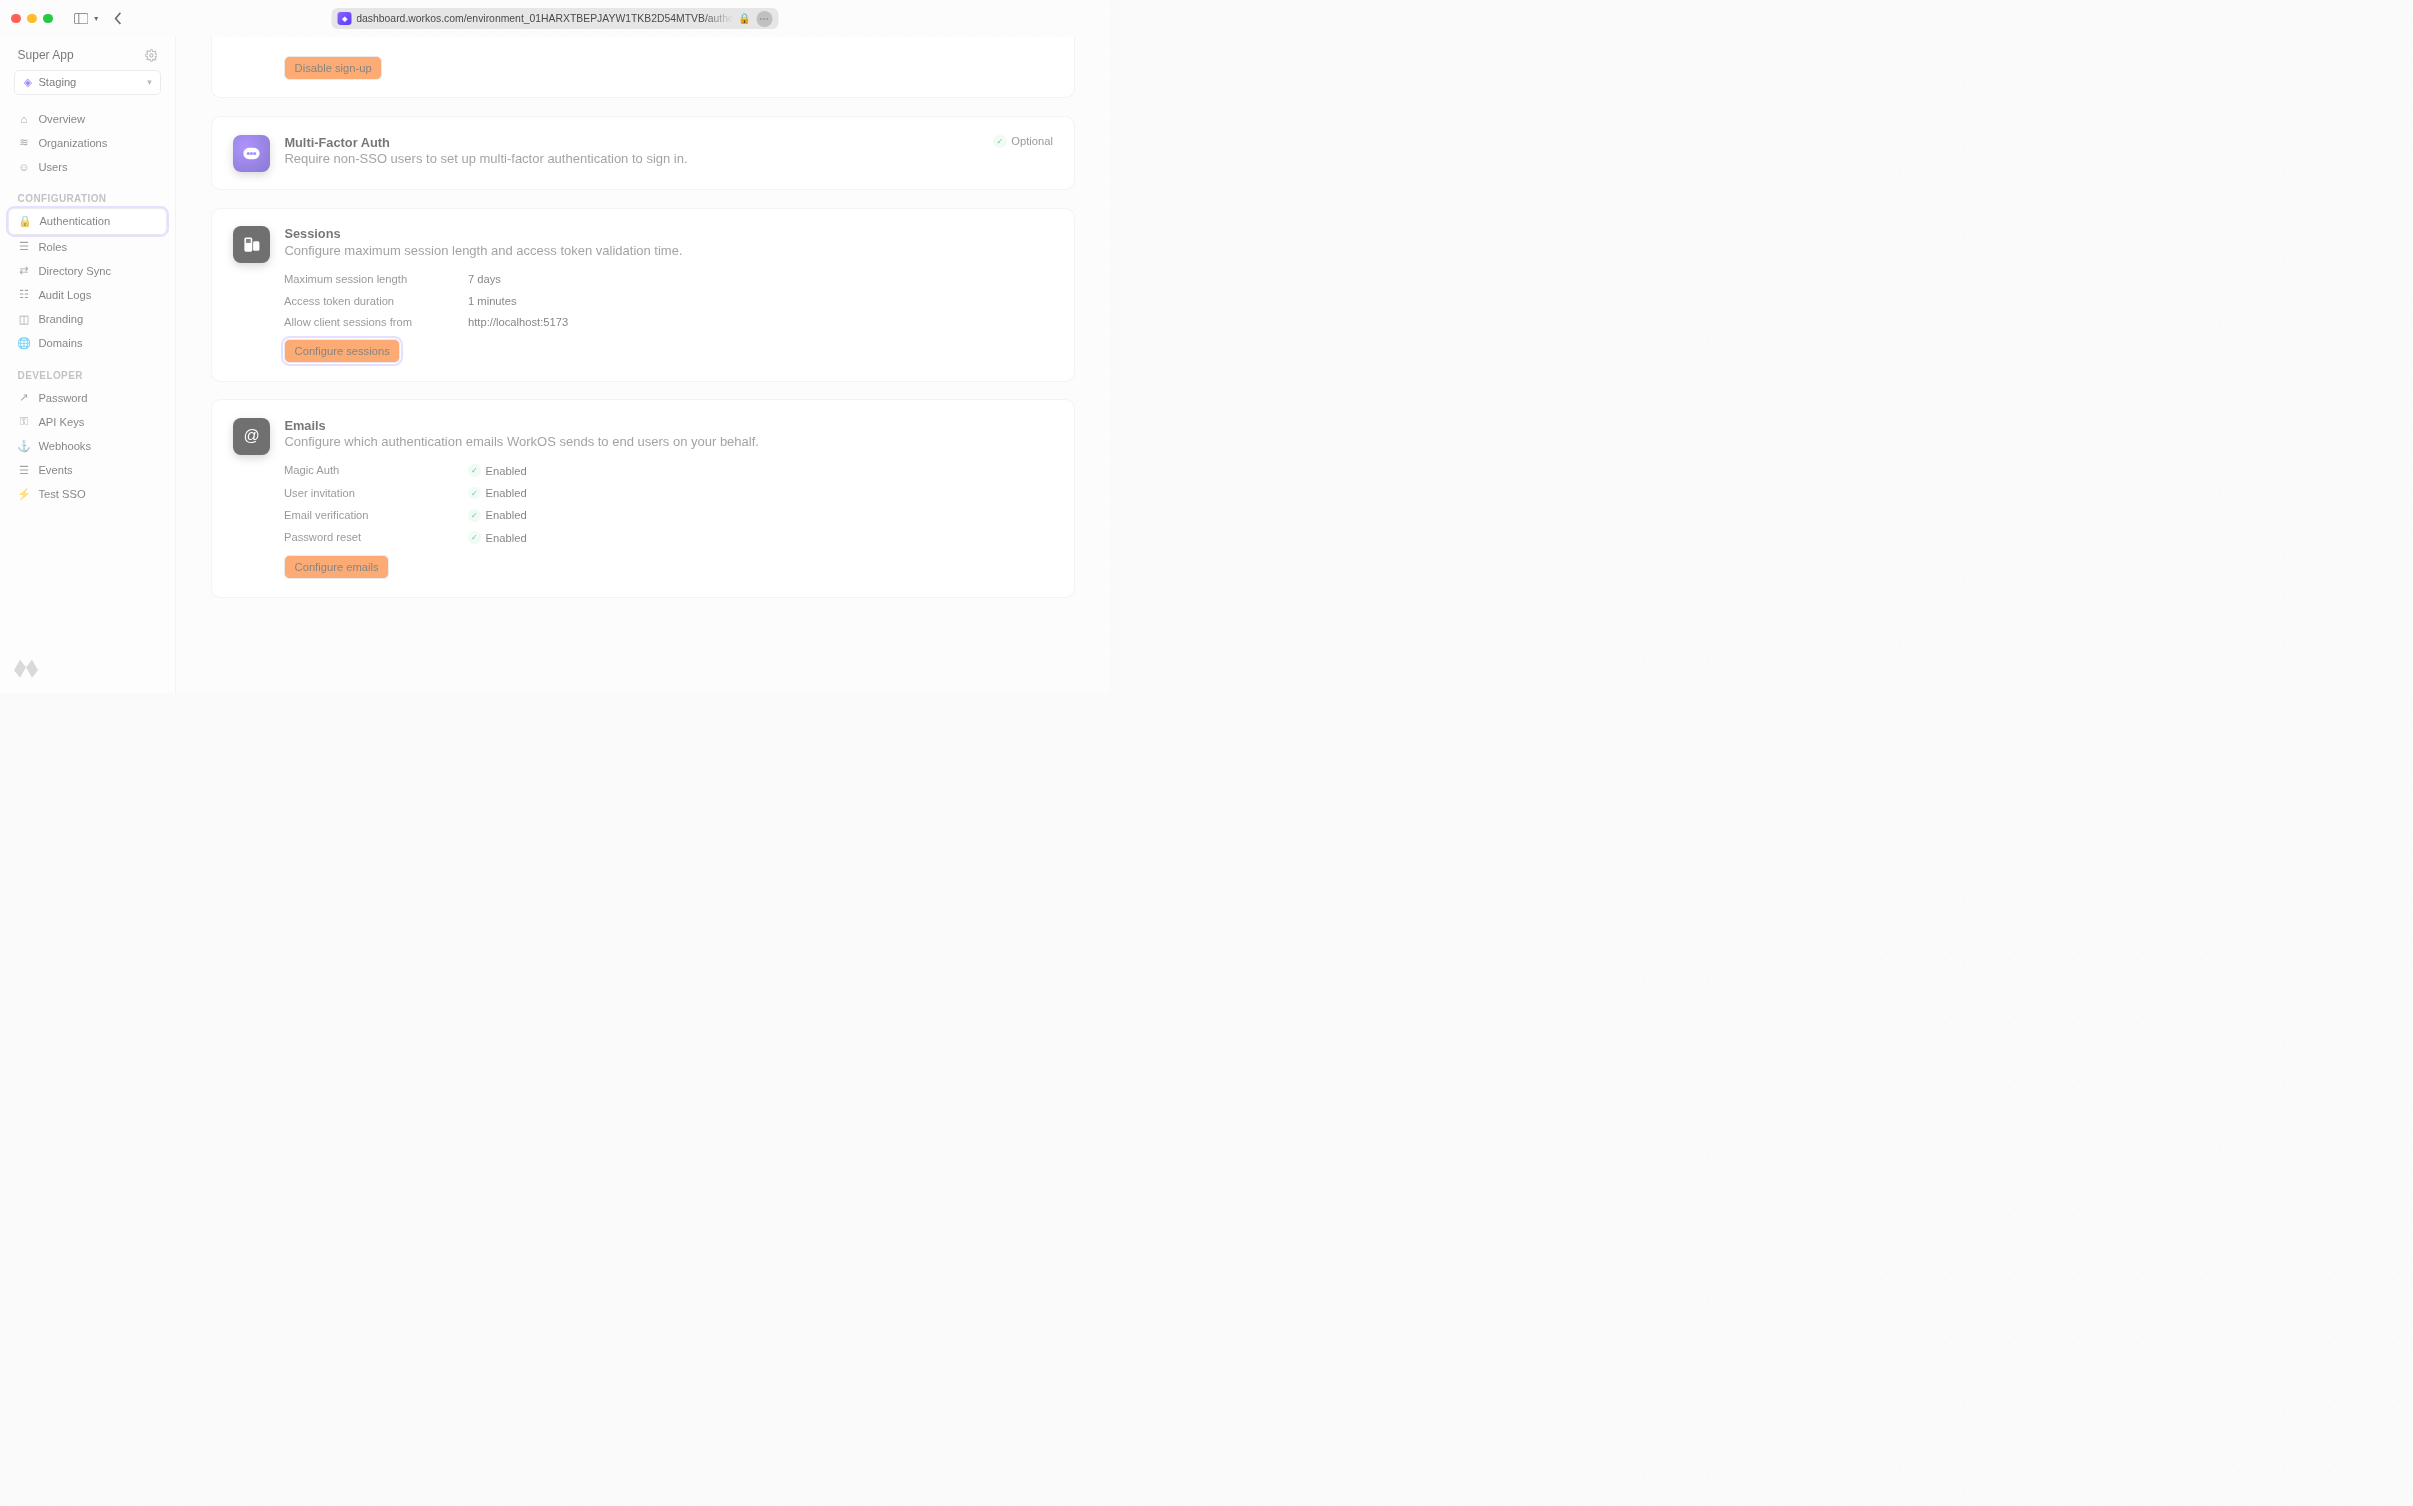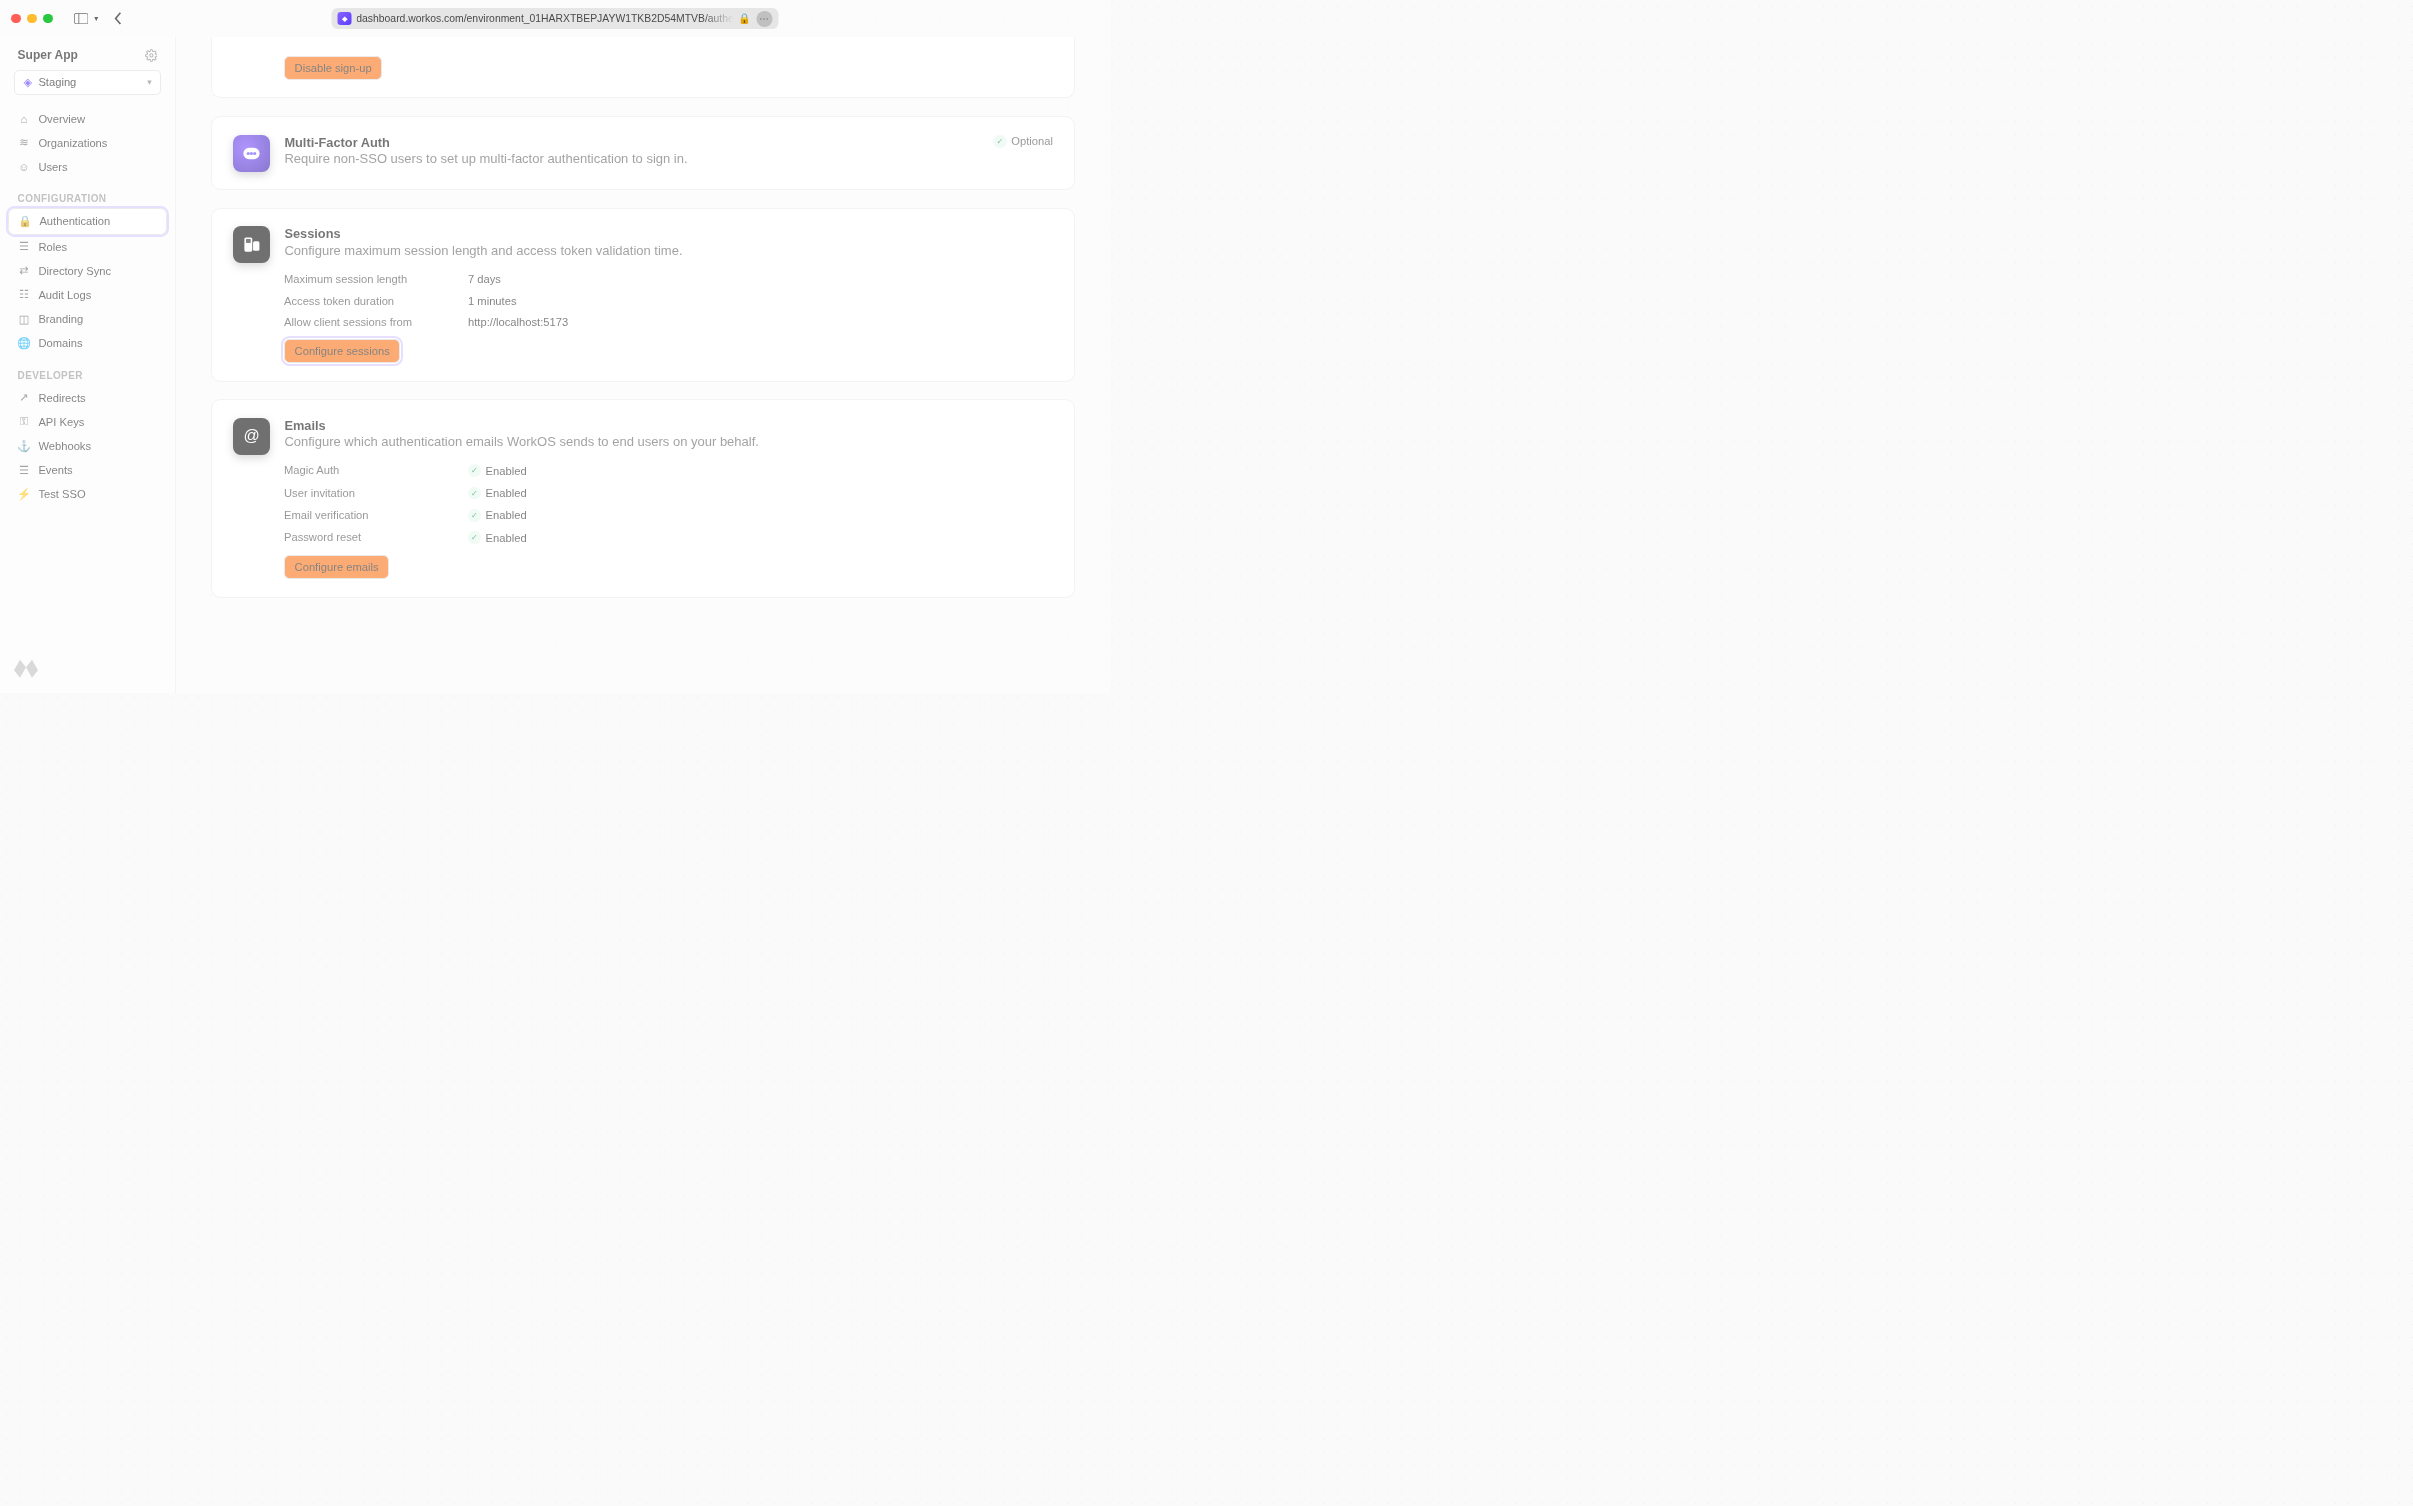--- a/index.html
+++ b/index.html
@@ -52,21 +52,21 @@
 
 .sidebar {
   width:176px; border-right:0.8px solid #ebebeb;
   background:#fcfcfc;
   display:flex; flex-direction:column;
   padding-top:11.2px;
   position:relative;
   z-index:3;
 }
 .app-header{display:flex;align-items:center;justify-content:space-between;padding:0 17.6px 8px;}
-.app-title{font-size:12px;font-weight:700;}
+.app-title{font-size:12px;font-weight:400;}
 .gear{color:#8a8a8a;}
 .env-pill{
   margin:0 14.4px 12.8px; border:0.8px solid #dedede; border-radius:4.8px;
   padding:4.8px 8px; display:flex; align-items:center; gap:6.4px;
   font-size:11.2px; font-weight:500; background:#fff;
 }
 .env-dot{color:#5d3dff;}
 .env-chev{margin-left:auto;color:#888;font-size:8.8px;}
 .nav-list{list-style:none;padding:0 8px;}
 .nav-item{
@@ -234,21 +234,21 @@
       <li class="nav-item">
         <span class="icn">🌐</span>
         <span>Domains</span>
       </li>
     </ul>
 
     <div class="section-label">DEVELOPER</div>
     <ul class="nav-list">
       <li class="nav-item">
         <span class="icn">↗</span>
-        <span>Redirects</span>
+        <span>Password</span>
       </li>
       <li class="nav-item">
         <span class="icn">⚿</span>
         <span>API Keys</span>
       </li>
       <li class="nav-item">
         <span class="icn">⚓</span>
         <span>Webhooks</span>
       </li>
       <li class="nav-item">

